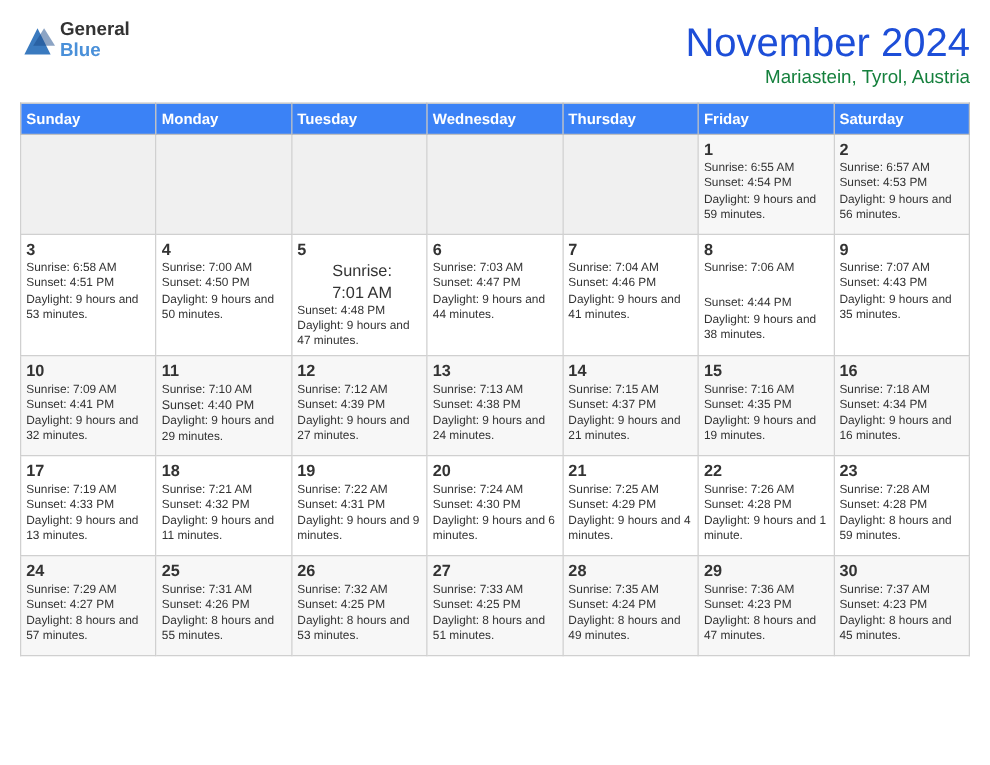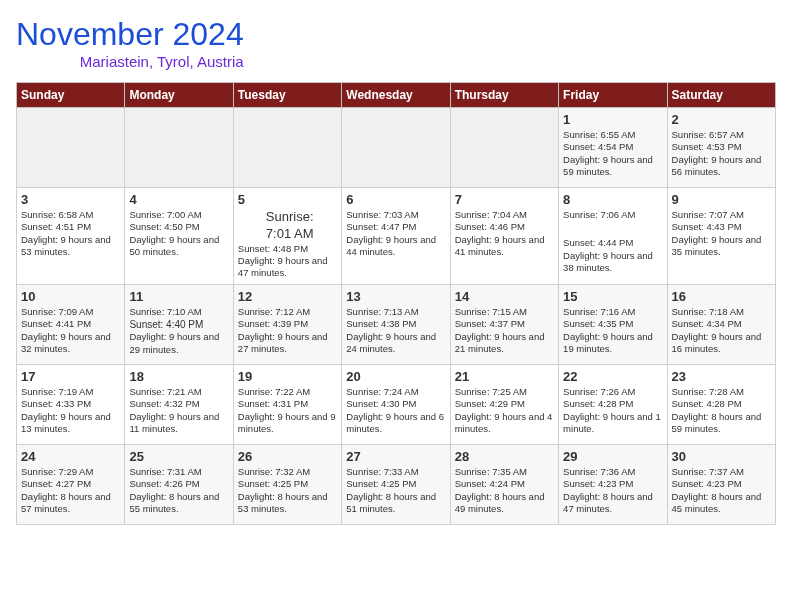--- a/index.html
+++ b/index.html
@@ -43,29 +43,29 @@
     .title-area {
       text-align: right;
     }
     .month-title {
       font-size: 32px;
       font-weight: normal;
       color: #1d4ed8;
     }
     .location {
       font-size: 15px;
-      color: #6d28d9;
+      color: #15803d;
     }
     table {
       width: 100%;
       border-collapse: collapse;
       table-layout: fixed;
     }
     thead tr th {
-      background-color: #7f1d1d;
+      background-color: #3b82f6;
       color: #fff;
       font-size: 12px;
       font-weight: bold;
       padding: 5px 4px;
       text-align: left;
       border: 1px solid #c0c0c0;
     }
     tbody tr td {
       vertical-align: top;
       font-size: 10px;
@@ -88,20 +88,30 @@
       margin-bottom: 2px;
     }
     .empty-cell {
       background: #f0f0f0 !important;
     }
   </style>
 </head>
 <body>
 
 <div class="header-area">
+  <div class="logo">
+    <svg class="logo-icon" viewBox="0 0 32 32" xmlns="http://www.w3.org/2000/svg">
+      <polygon points="16,4 28,28 4,28" fill="#3a7abf"></polygon>
+      <polygon points="22,4 32,20 12,20" fill="#1a4a8a" opacity="0.5"></polygon>
+    </svg>
+    <div class="logo-text">
+      <span class="general">General</span>
+      <span class="blue">Blue</span>
+    </div>
+  </div>
   <div class="title-area">
     <div class="month-title">November 2024</div>
     <div class="location">Mariastein, Tyrol, Austria</div>
   </div>
 </div>
 
 <table>
   <thead>
     <tr id="header-row">
     <th>Sunday</th>

